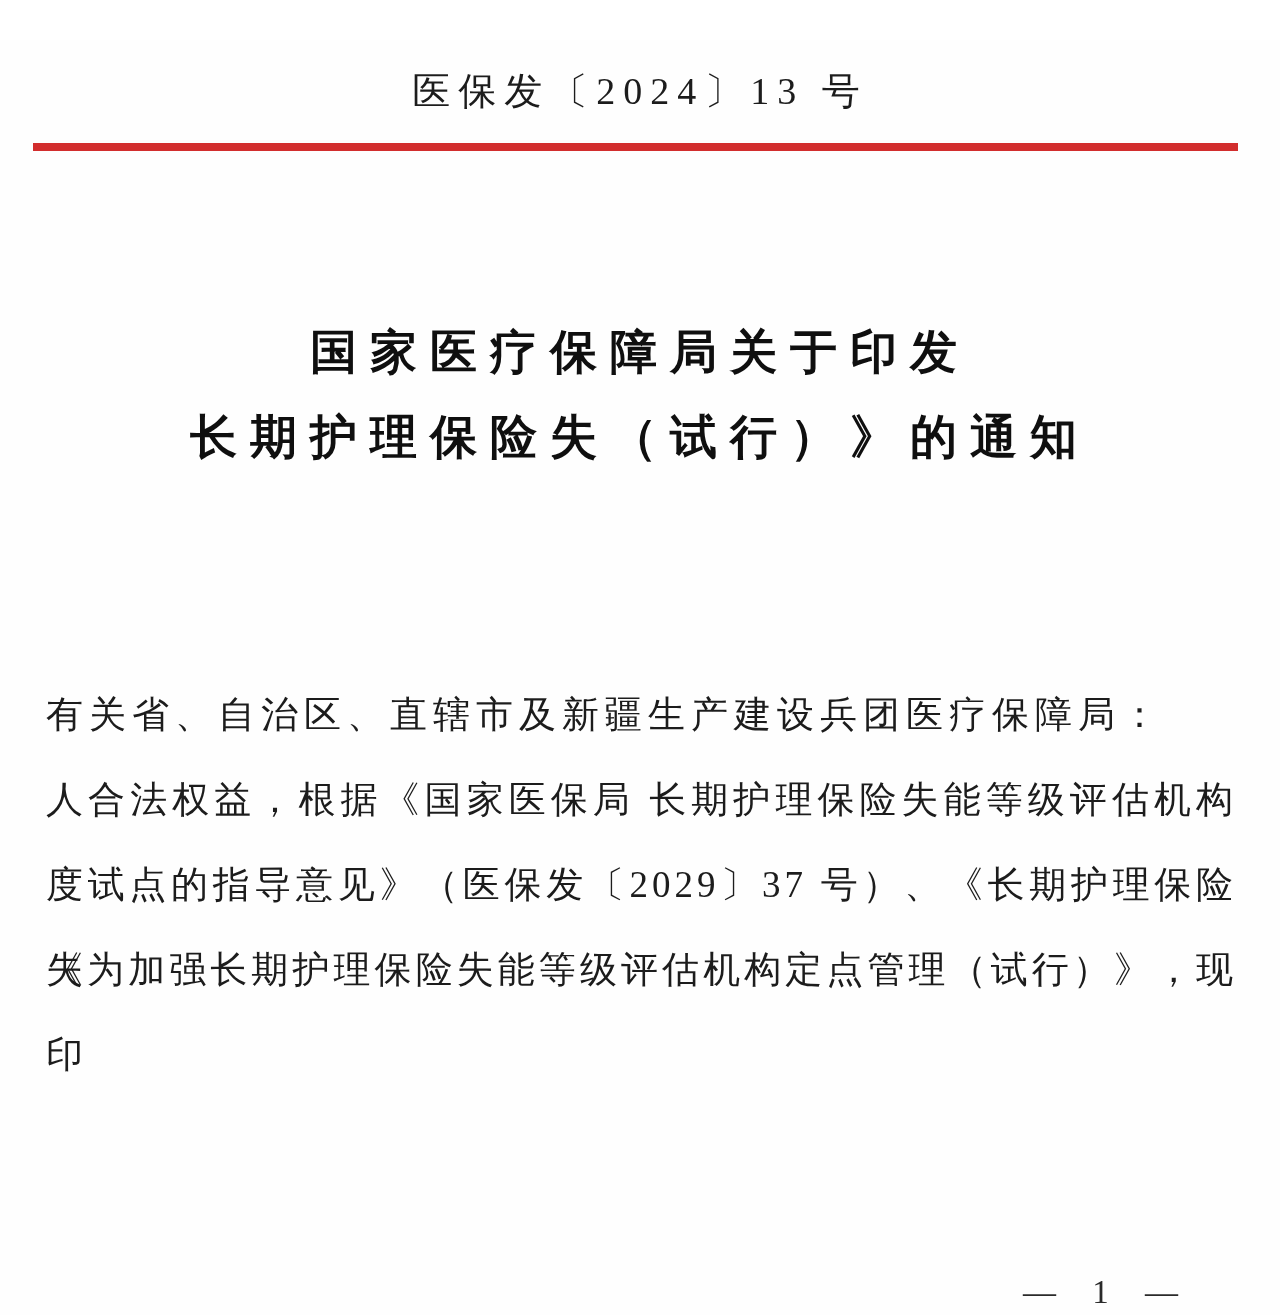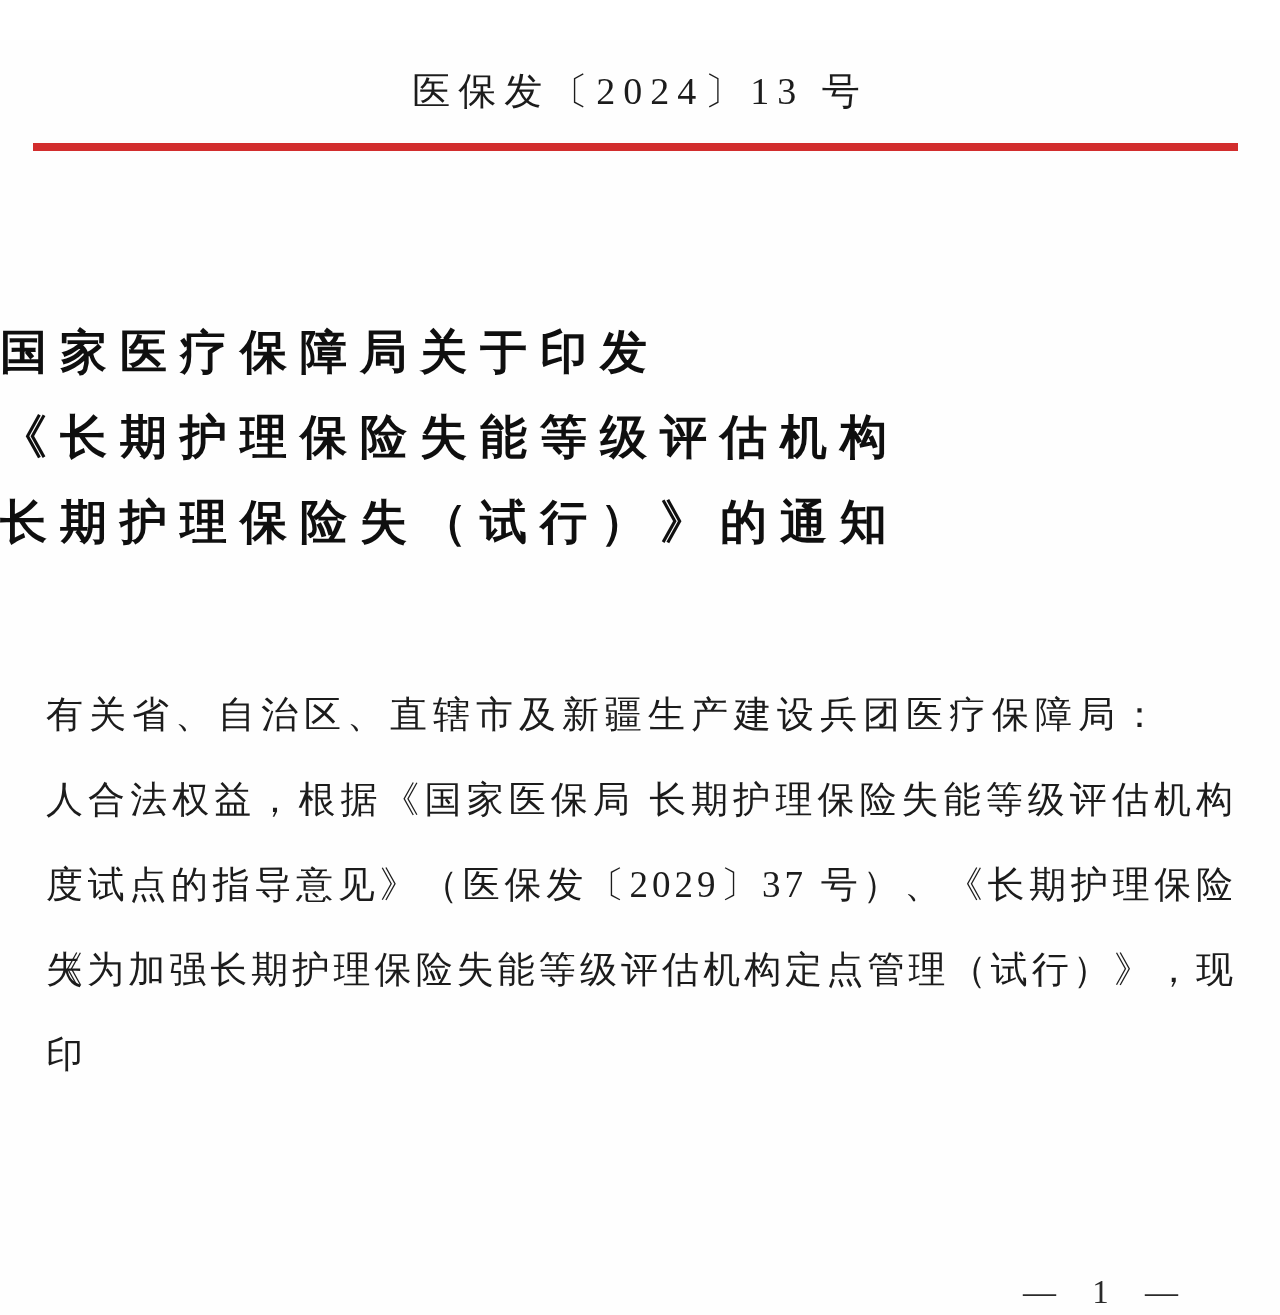--- a/index.html
+++ b/index.html
@@ -34,21 +34,21 @@
     left: 33px;
     width: 1205px;
     height: 8px;
     background: #d22d2d;
   }
   .title {
     position: absolute;
     top: 270px;
     left: 0;
     width: 100%;
-    text-align: left;
+    text-align: center;
     font-weight: bold;
     font-size: 47px;
     line-height: 85px;
     letter-spacing: 13px;
     color: #0f0f0f;
   }
   .title .title-line {
     white-space: nowrap;
   }
   .body {
@@ -86,21 +86,20 @@
 <body>
 
 <div class="page">
 
   <div class="doc-number">医保发〔2024〕13 号</div>
 
   <div class="red-line"></div>
 
   <div class="title">
     <div class="title-line">国家医疗保障局关于印发</div>
-    <div class="title-line">《长期护理保险失能等级评估机构</div>
     <div class="title-line">长期护理保险失（试行）》的通知</div>
   </div>
 
   <div class="body">
     <div class="body-line salutation">有关省、自治区、直辖市及新疆生产建设兵团医疗保障局：</div>
     <div class="body-line justify">人合法权益，根据《国家医保局 长期护理保险失能等级评估机构</div>
     <div class="body-line justify">度试点的指导意见》（医保发〔2029〕37 号）、《长期护理保险失</div>
     <div class="body-line justify">《为加强长期护理保险失能等级评估机构定点管理（试行）》，现印</div>
   </div>
 

